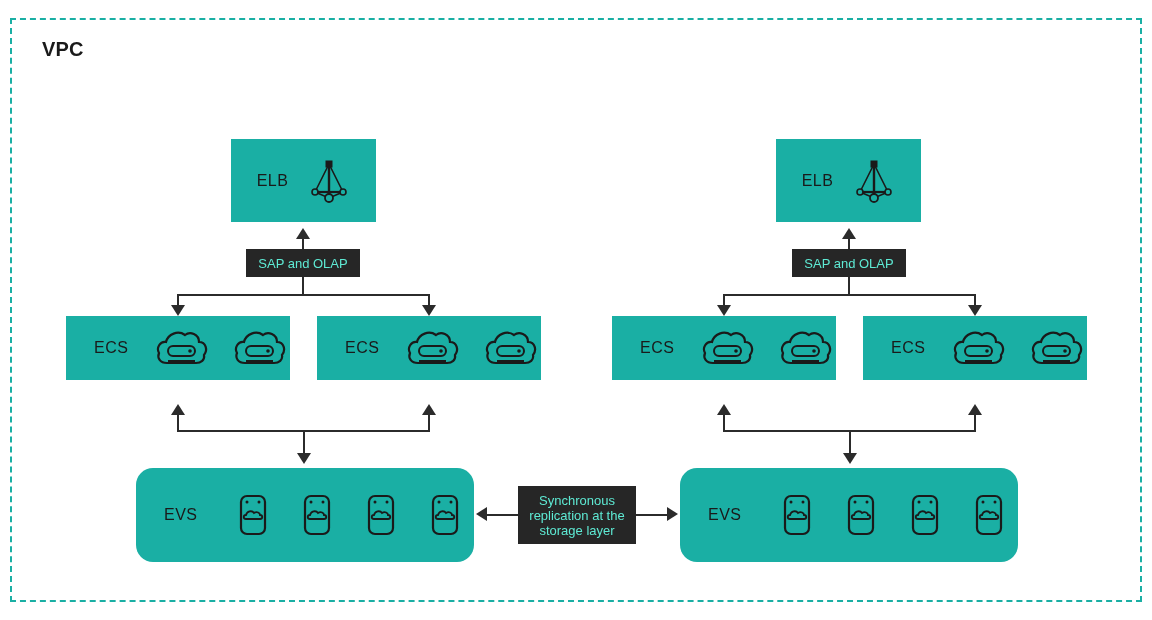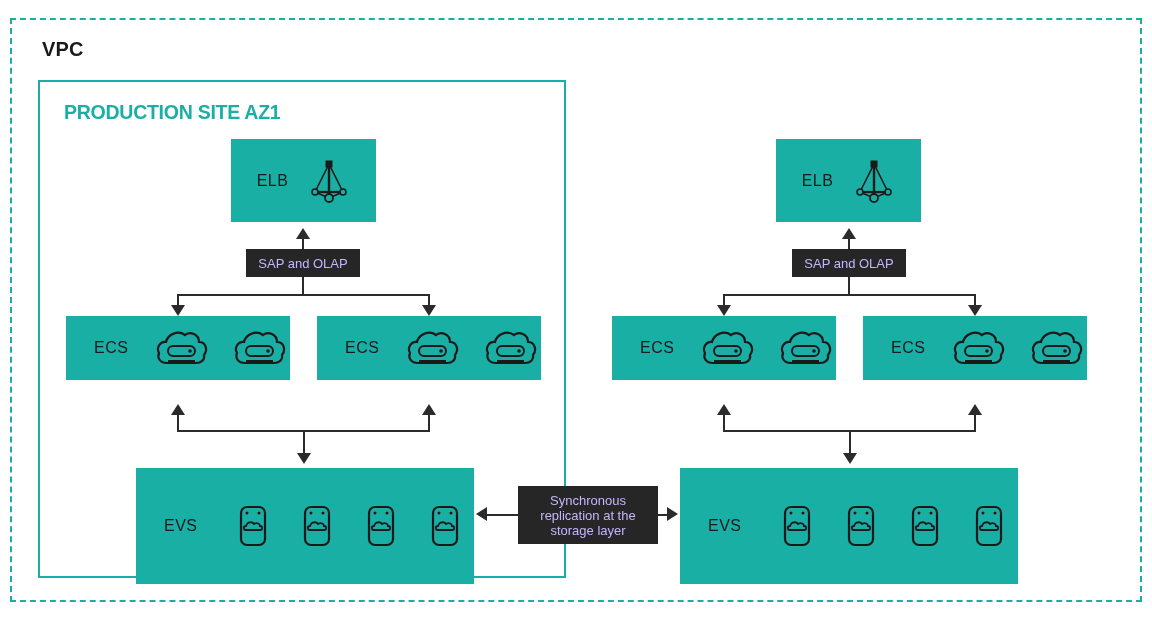--- a/index.html
+++ b/index.html
@@ -65,39 +65,39 @@
   
   .elb-box { width: 145px; height: 83px; justify-content: center; gap: 20px; }
   .elb-box .svc-label { font-size: 16px; }
 
   
   .ecs-box { width: 224px; height: 64px; }
   .ecs-box .svc-label { margin-left: 28px; }
   .ecs-box .svc-icons { margin-left: 26px; gap: 22px; }
 
   
-  .evs-box { width: 338px; height: 116px; }
+  .evs-box { width: 338px; height: 94px; border-radius: 17px; }
   .evs-box .svc-label { margin-left: 28px; }
   .evs-box .svc-icons { margin-left: 38px; gap: 30px; }
 
   
   .blk-label {
     position: absolute;
     background: #262626;
-    color: #c4b5fd;
+    color: #5eead4;
     display: flex;
     align-items: center;
     justify-content: center;
     text-align: center;
     font-size: 13px;
     line-height: 15px;
     z-index: 5;
   }
   .sap-label { width: 114px; height: 28px; }
-  .sync-label { width: 140px; height: 58px; padding: 4px 6px; }
+  .sync-label { width: 118px; height: 58px; padding: 4px 6px; }
 
   
   .ln { position: absolute; background: #2b2b2b; z-index: 1; }
   .ln-v { width: 2px; }
   .ln-h { height: 2px; }
 
   .arr { position: absolute; width: 0; height: 0; z-index: 2; }
   .arr-down  { border-left: 7px solid transparent; border-right: 7px solid transparent; border-top: 11px solid #2b2b2b; }
   .arr-up    { border-left: 7px solid transparent; border-right: 7px solid transparent; border-bottom: 11px solid #2b2b2b; }
   .arr-left  { border-top: 7px solid transparent; border-bottom: 7px solid transparent; border-right: 11px solid #2b2b2b; }
@@ -106,23 +106,20 @@
   svg { display: block; }
 </style>
 </head>
 <body>
 
 <div id="stage">
 
   <div class="vpc-box"></div>
   <div class="vpc-label">VPC</div>
 
-  <div class="site-panel prod">
-    <div class="site-title">PRODUCTION SITE AZ1</div>
-  </div>
 
   <div class="svc elb-box" style="left:231px; top:139px;">
     <span class="svc-label">ELB</span>
     <span class="svc-icons">
       <svg width="42" height="48" viewBox="0 0 42 48">
         <path d="M21 7 L7 35 L21 41 L35 35 Z" fill="none" stroke="#1a1a1a" stroke-width="1.6"></path>
         <line x1="21" y1="7" x2="21" y2="41" stroke="#1a1a1a" stroke-width="2.4"></line>
         <line x1="7" y1="35" x2="35" y2="35" stroke="#1a1a1a" stroke-width="2.2"></line>
         <rect x="17.5" y="3.5" width="7" height="7" fill="#1a1a1a"></rect>
         <circle cx="7" cy="35" r="3" fill="#1AAFA4" stroke="#1a1a1a" stroke-width="1.6"></circle>

